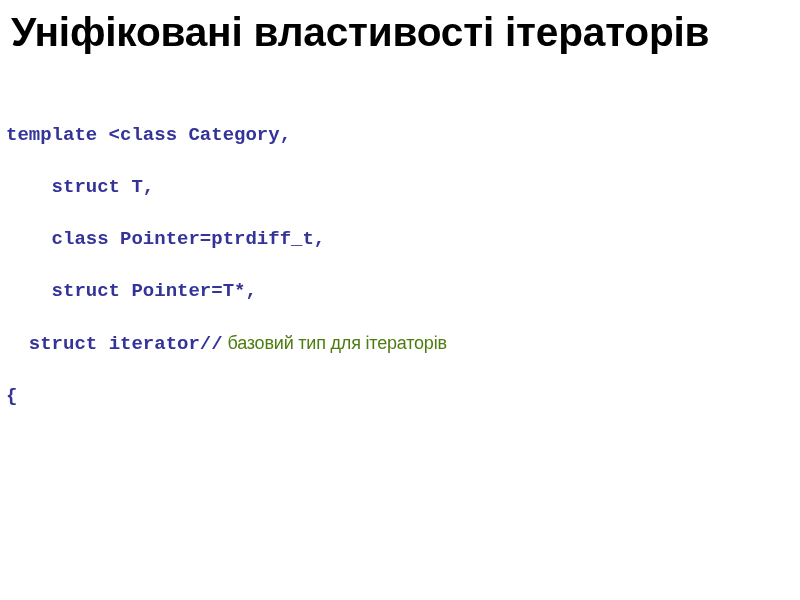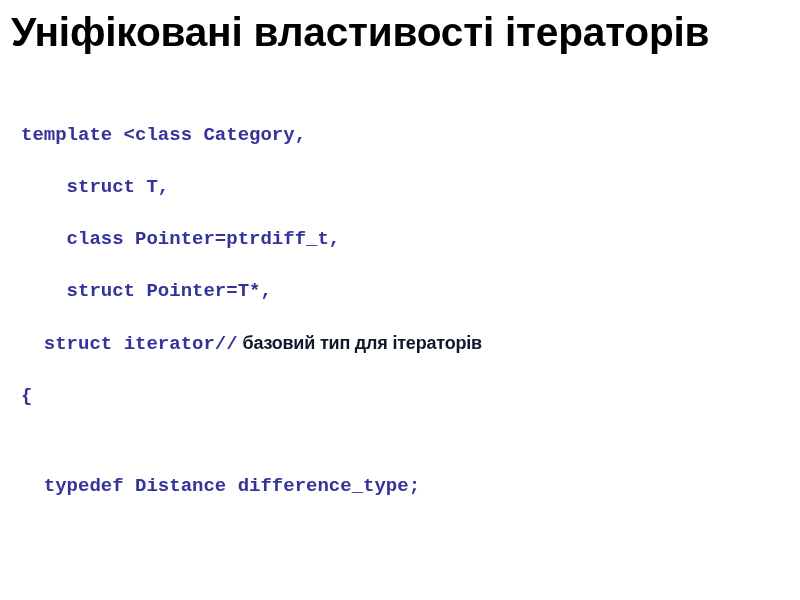--- a/index.html
+++ b/index.html
@@ -42,53 +42,51 @@
     font-family: "Liberation Mono", "DejaVu Sans Mono", monospace;
     font-size: 19px;
     font-weight: bold;
     line-height: 26px;
     color: #33339a;
     white-space: pre-wrap;
     word-break: break-word;
   }
   .code-line {
     display: block;
-    padding-left: 22px;
+    padding-left: 39px;
     text-indent: -33px;
     min-height: 26px;
-    margin-left: 32px;
   }
 
   .blank-line {
     display: block;
     height: 12px;
   }
   
   .cmt-plain {
     font-family: "Liberation Sans", "DejaVu Sans", sans-serif;
-    font-weight: bold;
+    font-weight: normal;
     font-size: 18px;
-    color: #0f172a;
+    color: #4d7c0f;
     letter-spacing: -0.2px;
   }
 </style>
 </head>
 <body>
 
 <div id="slide-root">
 
   <div id="slide-title">Уніфіковані властивості ітераторів</div>
 
   <div id="code-block"><span class="code-line"><span>template &lt;class Category,</span></span>
 <span class="code-line"><span>    struct T,</span></span>
 <span class="code-line"><span>    class Pointer=ptrdiff_t,</span></span>
 <span class="code-line"><span>    struct Pointer=T*,</span></span>
 <span class="code-line"><span>  struct iterator//</span><span class="cmt-plain"> базовий тип для ітераторів</span></span>
 <span class="code-line"><span>{</span></span>
 <span class="blank-line"></span>
-<span class="code-line"><span>  typedef Distance difference_type;</span></span>
 
 
 
 
 </div>
 
 </div>
 
 </body></html>

